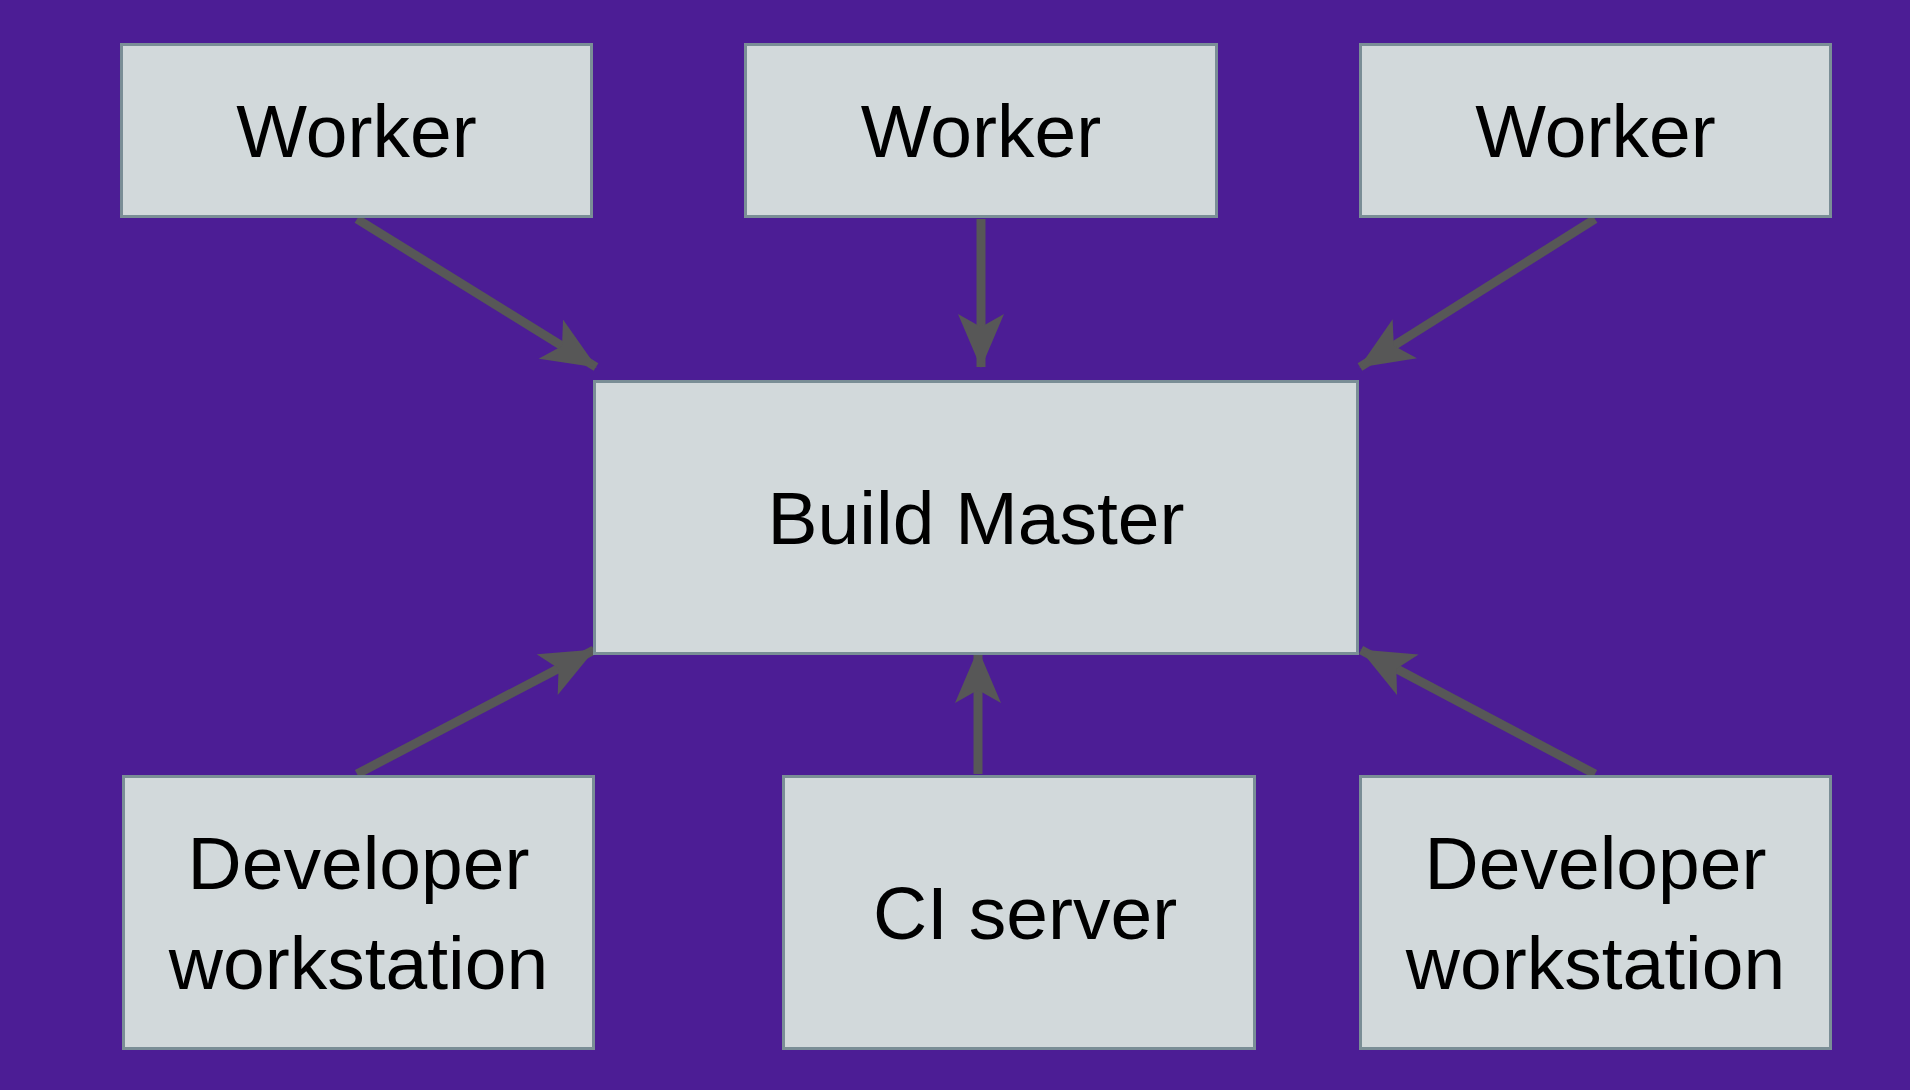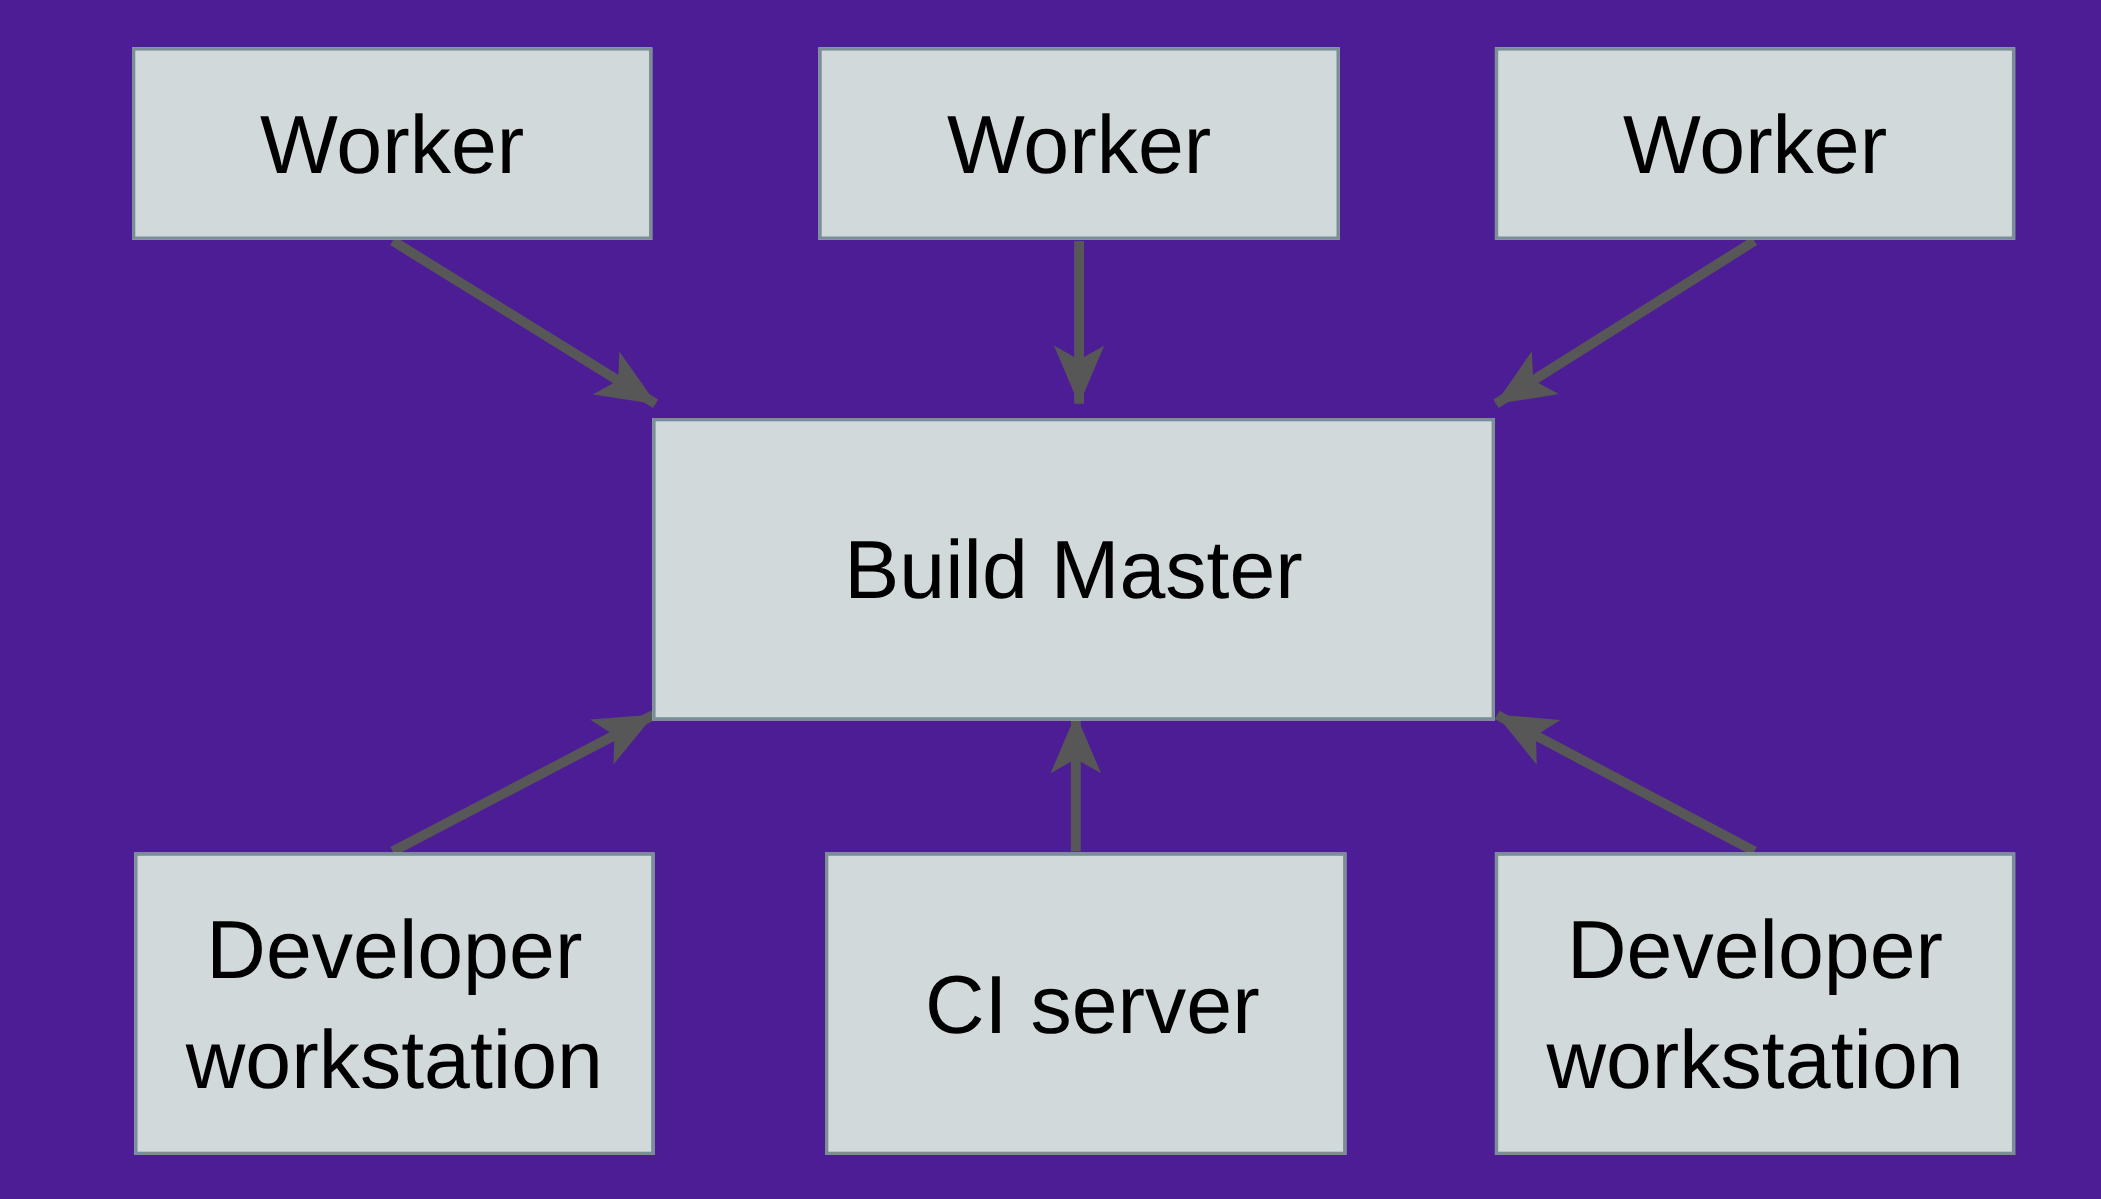--- a/index.html
+++ b/index.html
@@ -38,21 +38,21 @@
     letter-spacing: 0px;
   }
   
   .n-worker1 { left: 120px;  top: 43px;  width: 473px; height: 175px; }
   .n-worker2 { left: 744px;  top: 43px;  width: 474px; height: 175px; }
   .n-worker3 { left: 1359px; top: 43px;  width: 473px; height: 175px; }
   
   .n-buildmaster { left: 593px; top: 380px; width: 766px; height: 275px; }
   
   .n-devleft  { left: 122px;  top: 775px; width: 473px; height: 275px; }
-  .n-ciserver { left: 750px;  top: 775px; width: 474px; height: 275px; padding-left: 12px; }
+  .n-ciserver { left: 782px;  top: 775px; width: 474px; height: 275px; padding-left: 12px; }
   .n-devright { left: 1359px; top: 775px; width: 473px; height: 275px; }
 
   .node .label {
     display: block;
     padding: 0 10px;
   }
 </style>
 </head>
 <body>
 

